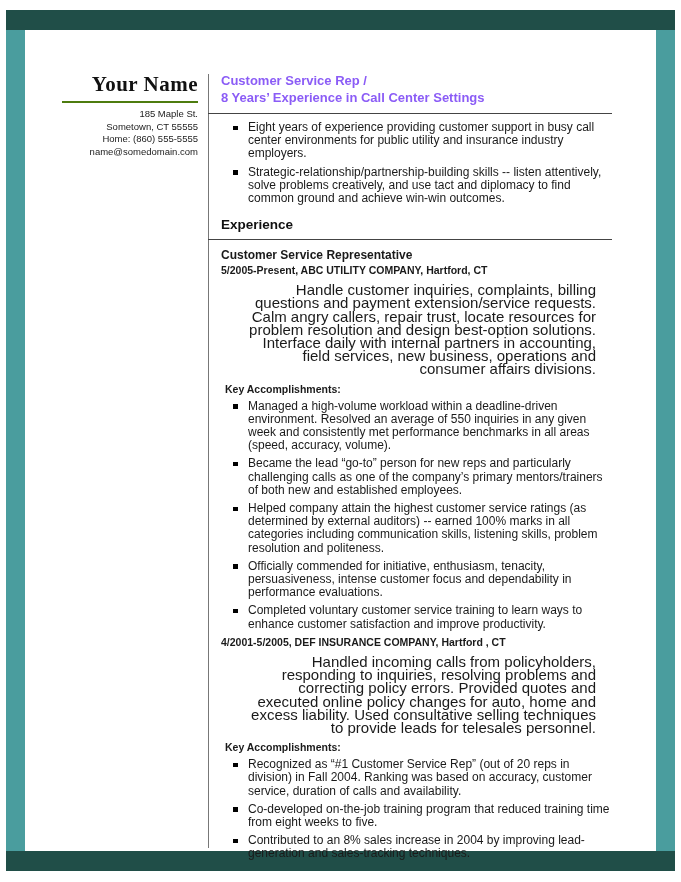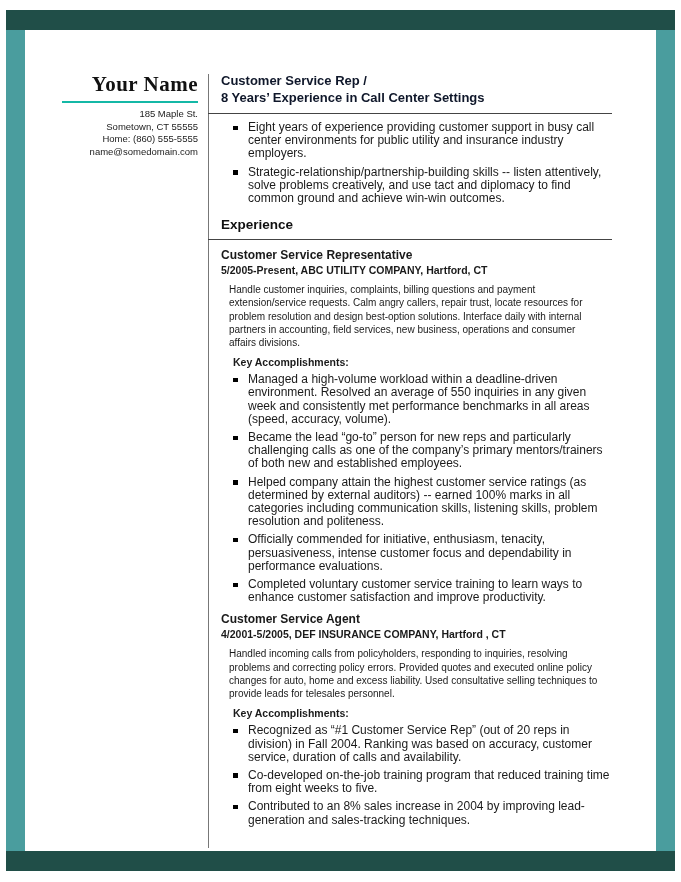--- a/index.html
+++ b/index.html
@@ -12,46 +12,46 @@
   .frame-bar.top { top: 10px; }
   .frame-bar.bottom { top: 851px; }
   .stripe { position: absolute; top: 30px; width: 19px; height: 821px; background: var(--side-stripe, #4a9d9e); }
   .stripe.left { left: 6px; }
   .stripe.right { left: 656px; }
 
   .contact { position: absolute; left: 62px; top: 72px; width: 136px; text-align: right; }
   .contact .name {
     font-family: "Liberation Serif", serif; font-weight: bold; font-size: 21px;
     letter-spacing: 0.5px; color: #111; padding-bottom: 4px;
-    border-bottom: 2px solid #14b8a6; margin-bottom: 5px; white-space: nowrap;
+    border-bottom: 2px solid #4d7c0f; margin-bottom: 5px; white-space: nowrap;
   }
   .contact .addr { font-size: 9.5px; line-height: 12.5px; color: #222; }
 
   .vdivider { position: absolute; left: 208px; top: 74px; width: 1px; height: 774px; background: #777; }
 
   .content { position: absolute; left: 221px; top: 72px; width: 391px; }
-  .doc-title { font-size: 13px; font-weight: bold; line-height: 17px; color: #0f172a; }
+  .doc-title { font-size: 13px; font-weight: bold; line-height: 17px; color: #8b5cf6; }
   hr.rule { border: none; border-top: 1px solid #444; margin: 7px 0 7px -13px; height: 0; }
   .intro { font-size: 10.5px; line-height: 13.2px; margin: 2px 0 5px; }
 
   ul.bullets { list-style: none; margin: 0; padding: 0 0 0 12px; }
   ul.bullets li {
     position: relative; padding-left: 15px; margin: 4px 0 5px;
     font-size: 12px; line-height: 13.2px;
   }
   ul.bullets li::before {
     content: ""; position: absolute; left: 0; top: 4.5px;
     width: 4.5px; height: 4.5px; background: #000;
   }
 
   h2.section { font-size: 13.5px; font-weight: bold; margin: 12px 0 0; color: #111; }
   .job h3 { font-size: 12px; font-weight: bold; margin: 8px 0 2px; }
   .job .sub { font-size: 10.5px; font-weight: bold; margin: 0 0 7px; }
-  .job .desc { font-size: 10px; line-height: 13.2px; margin: 0 8px 7px; }
-  .job .key { font-size: 10.5px; font-weight: bold; margin: 0 12px 5px; }
+  .job .desc { font-size: 15px; line-height: 13.2px; margin: 0 16px 7px; text-align: right; }
+  .job .key { font-size: 10.5px; font-weight: bold; margin: 0 4px 5px; }
 </style>
 </head>
 <body>
 
 <div>
   <div class="frame-bar top"></div>
   <div class="stripe left"></div>
   <div class="stripe right"></div>
   <div class="frame-bar bottom"></div>
 
@@ -86,21 +86,20 @@
       <ul class="bullets">
         <li>Managed a high-volume workload within a deadline-driven environment. Resolved an average of 550 inquiries in any given week and consistently met performance benchmarks in all areas (speed, accuracy, volume).</li>
         <li>Became the lead “go-to” person for new reps and particularly challenging calls as one of the company’s primary mentors/trainers of both new and established employees.</li>
         <li>Helped company attain the highest customer service ratings (as determined by external auditors) -- earned 100% marks in all categories including communication skills, listening skills, problem resolution and politeness.</li>
         <li>Officially commended for initiative, enthusiasm, tenacity, persuasiveness, intense customer focus and dependability in performance evaluations.</li>
         <li>Completed voluntary customer service training to learn ways to enhance customer satisfaction and improve productivity.</li>
       </ul>
     </section>
 
     <section class="job">
-      <h3>Customer Service Agent</h3>
       <div class="sub">4/2001-5/2005, DEF INSURANCE COMPANY, Hartford , CT</div>
       <p class="desc">Handled incoming calls from policyholders, responding to inquiries, resolving problems and correcting policy errors. Provided quotes and executed online policy changes for auto, home and excess liability. Used consultative selling techniques to provide leads for telesales personnel.</p>
       <div class="key">Key Accomplishments:</div>
       <ul class="bullets">
         <li>Recognized as “#1 Customer Service Rep” (out of 20 reps in division) in Fall 2004. Ranking was based on accuracy, customer service, duration of calls and availability.</li>
         <li>Co-developed on-the-job training program that reduced training time from eight weeks to five.</li>
         <li>Contributed to an 8% sales increase in 2004 by improving lead-generation and sales-tracking techniques.</li>
       </ul>
     </section>
   </main>

